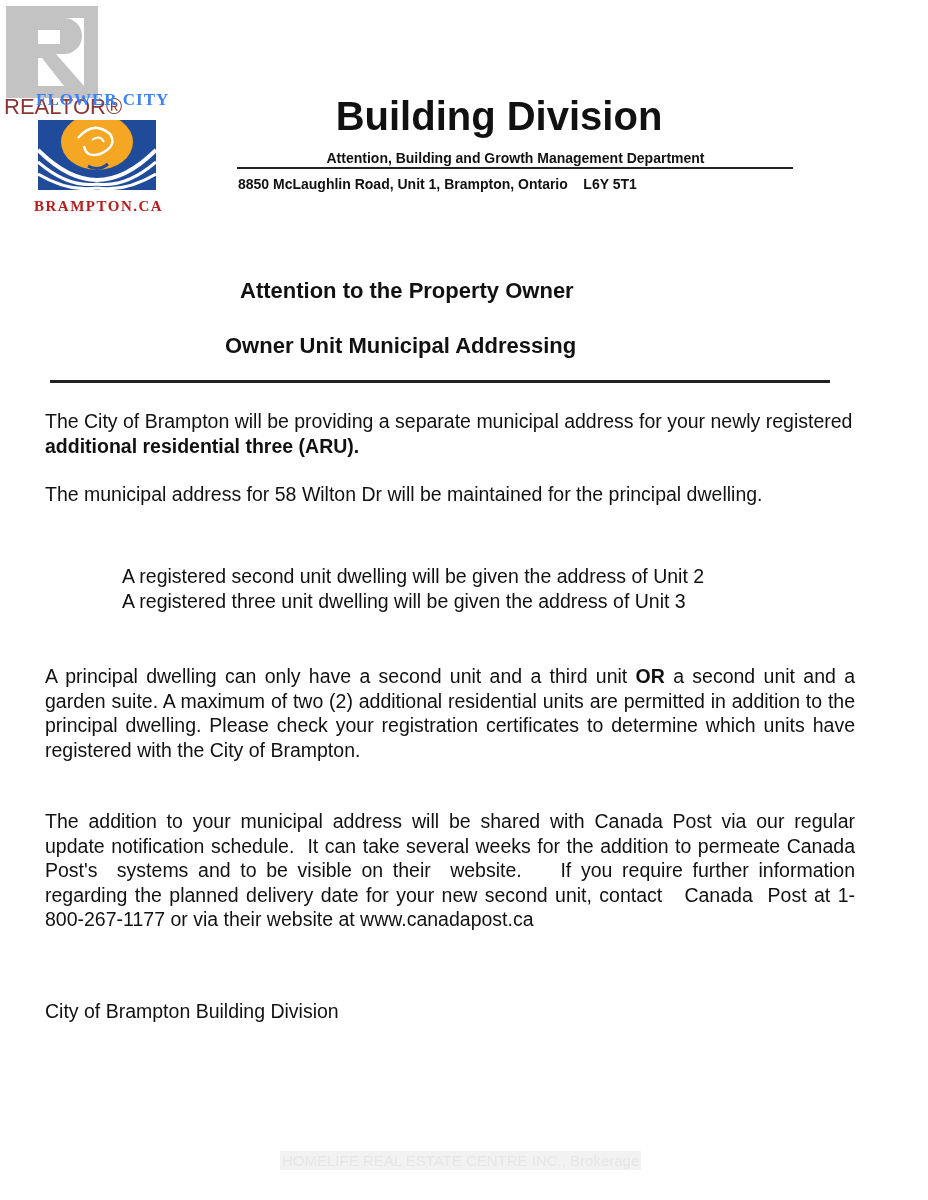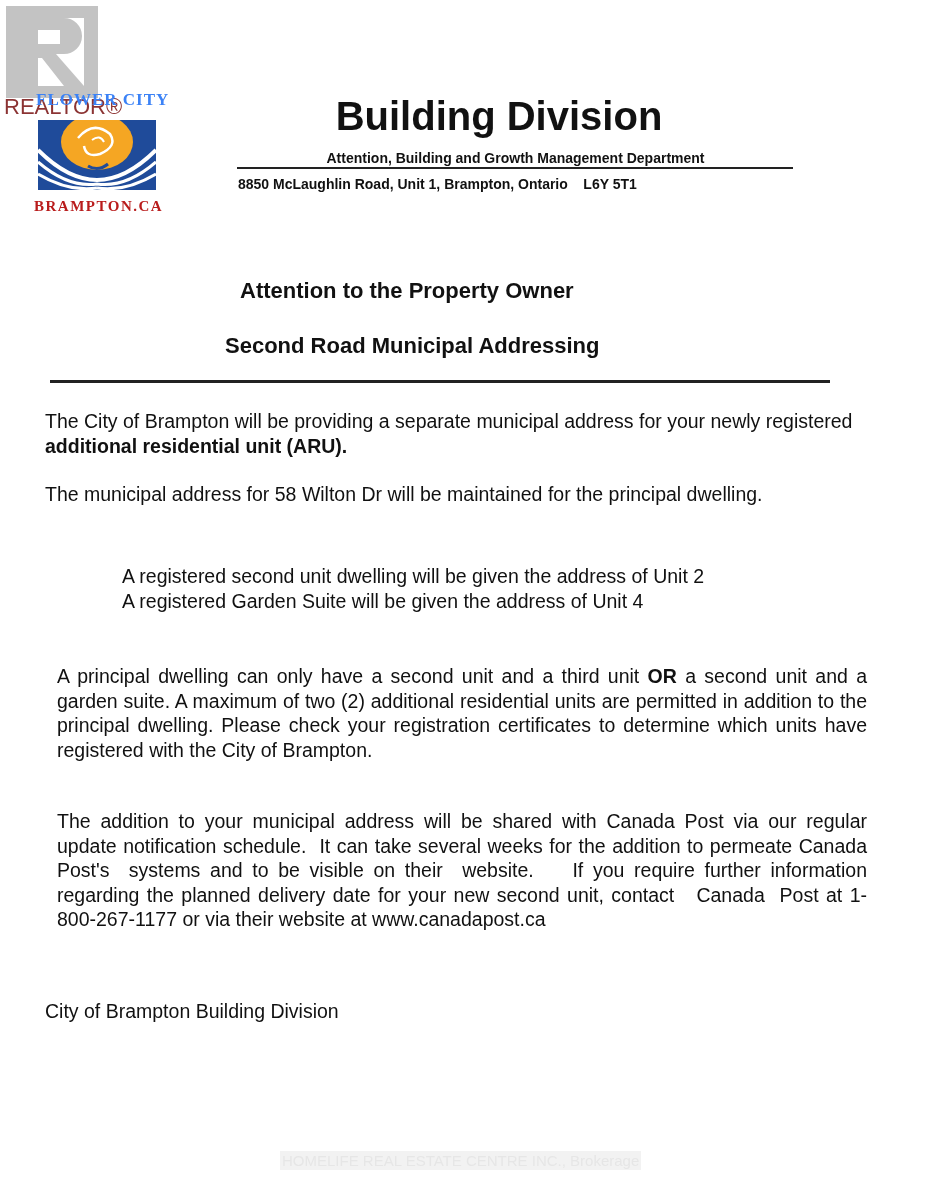--- a/index.html
+++ b/index.html
@@ -23,21 +23,21 @@
   .dept { left: 238px; width: 555px; top: 150px; text-align: center; font-size: 14px; font-weight: bold; }
   .hr1 { left: 237px; top: 167px; width: 556px; height: 2px; background: #222; }
   .addr { left: 238px; width: 555px; top: 176px; font-size: 14px; font-weight: bold; }
 
   .h2 { font-size: 22px; font-weight: bold; }
   .att { left: 240px; top: 278px; }
   .sec { left: 225px; top: 333px; }
   .hr2 { left: 50px; top: 380px; width: 780px; height: 3px; background: #222; }
 
   .p { left: 45px; width: 810px; font-size: 19.5px; line-height: 24.5px; }
-  .justify { text-align: justify; text-align-last: left; margin-left: 12px; }
+  .justify { text-align: justify; text-align-last: left; }
   .p1 { top: 409px; }
   .p2 { top: 482px; }
   .list { left: 122px; top: 564px; font-size: 19.5px; line-height: 24.5px; }
   .p3 { top: 664px; }
   .p4 { top: 809px; }
   .sig { left: 45px; top: 1000px; font-size: 19.5px; }
 
   .footer-wm { left: 280px; top: 1151px; font-size: 15px; color: #e6e6e6; background: #f2f2f2; padding: 1px 2px; }
 </style>
 </head>
@@ -68,31 +68,31 @@
   </svg>
 </div>
 <div class="abs logo-bottom">BRAMPTON.CA</div>
 
 <div class="abs title">Building Division</div>
 <div class="abs dept">Attention, Building and Growth Management Department</div>
 <div class="abs hr1"></div>
 <div class="abs addr" style="white-space:pre;">8850 McLaughlin Road, Unit 1, Brampton, Ontario    L6Y 5T1</div>
 
 <div class="abs h2 att">Attention to the Property Owner</div>
-<div class="abs h2 sec">Second Road Municipal Addressing</div>
+<div class="abs h2 sec">Owner Unit Municipal Addressing</div>
 <div class="abs hr2"></div>
 
 <div class="abs p p1">
-  <span>The City of Brampton will be providing a separate municipal address for your newly registered </span><b>additional residential unit (ARU).</b>
+  <span>The City of Brampton will be providing a separate municipal address for your newly registered </span><b>additional residential three (ARU).</b>
 </div>
 <div class="abs p p2">The municipal address for 58 Wilton Dr will be maintained for the principal dwelling.</div>
 
 <div class="abs list">
   <div>A registered second unit dwelling will be given the address of Unit 2</div>
-  <div>A registered Garden Suite will be given the address of Unit 4</div>
+  <div>A registered three unit dwelling will be given the address of Unit 3</div>
 </div>
 
 <div class="abs p p3 justify">
   <span>A principal dwelling can only have a second unit and a third unit </span><b>OR</b><span> a second unit and a garden suite.  A maximum of two (2) additional residential units are permitted in addition to the principal dwelling. Please check your registration certificates to determine which units have registered with the City of Brampton.</span>
 </div>
 
 <div class="abs p p4 justify" style="white-space:pre-wrap;">The addition to your municipal address will be shared with Canada Post via our regular update notification schedule.  It can take several weeks for the addition to permeate Canada Post's  systems and to be visible on their  website.    If you require further information regarding the planned delivery date for your new second unit, contact   Canada  Post at 1-800-267-1177 or via their website at www.canadapost.ca</div>
 
 <div class="abs sig">City of Brampton Building Division</div>
 

